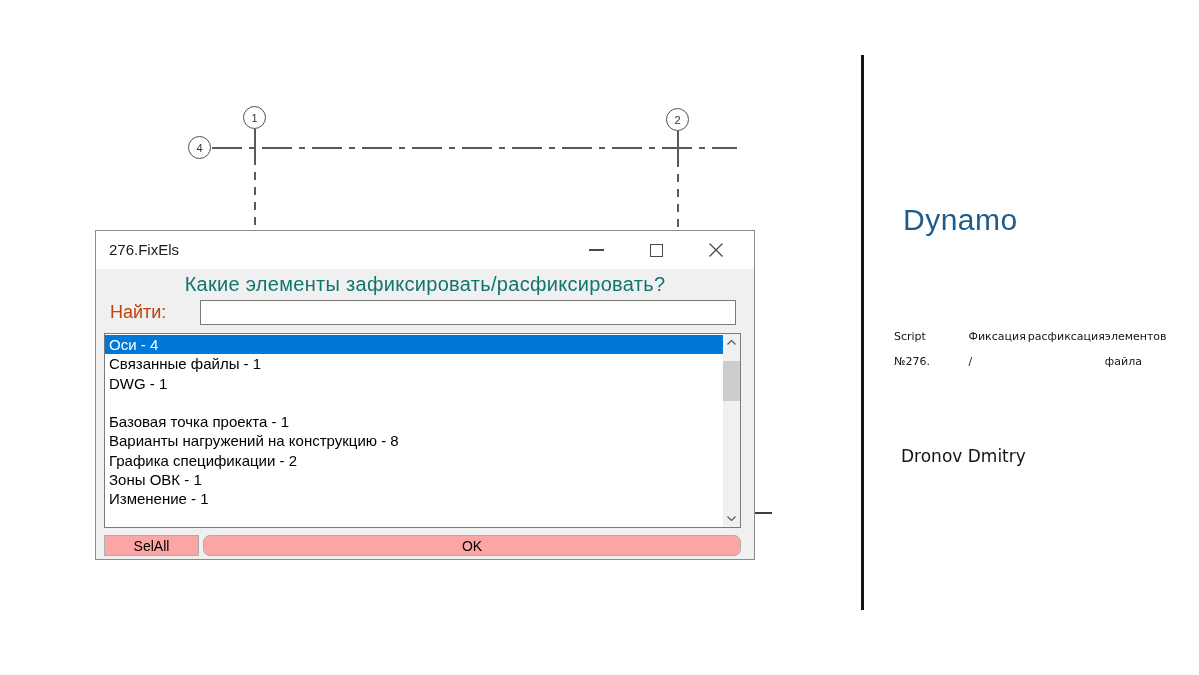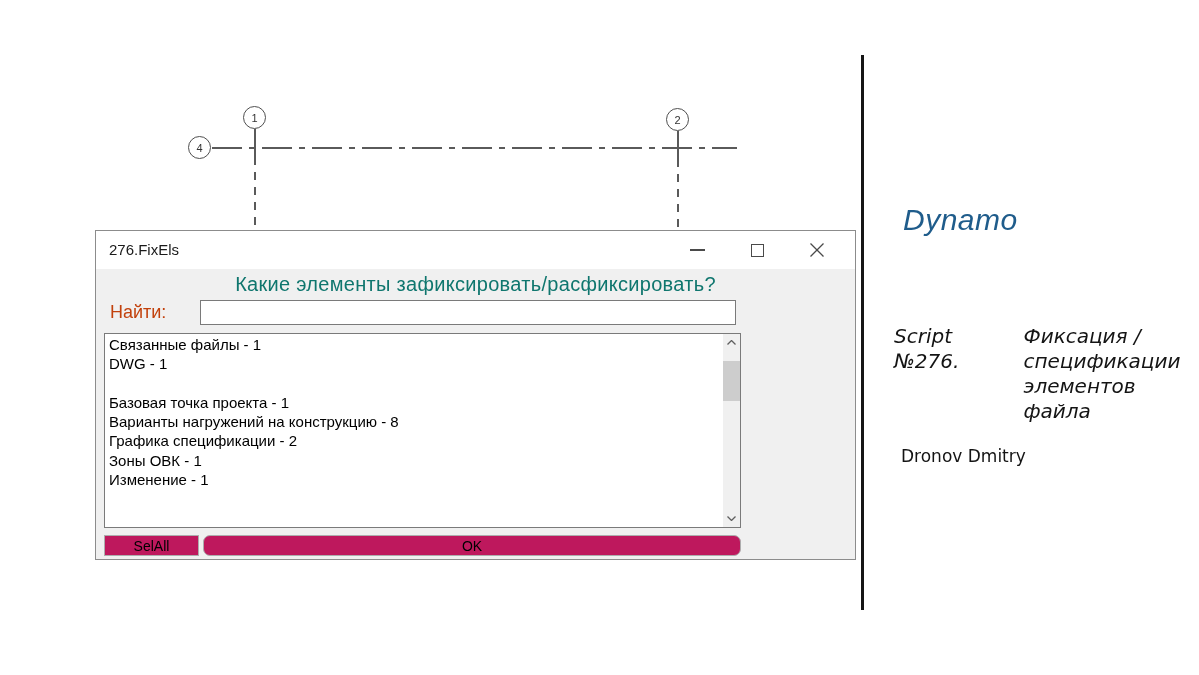--- a/index.html
+++ b/index.html
@@ -19,21 +19,21 @@
   }
   .grid-bubble{
     position:absolute;width:23px;height:23px;border:1.5px solid #4f4f4f;border-radius:50%;
     background:#fff;box-sizing:border-box;display:flex;align-items:center;justify-content:center;
     font-size:11px;color:#333;z-index:2;
   }
   .side-stub{position:absolute;left:755px;top:512px;width:17px;height:2px;background:#3f3f3f;}
 
   
   .dialog{
-    position:absolute;left:95px;top:230px;width:761px;height:330px;background:#f0f0f0;
+    position:absolute;left:95px;top:230px;width:660px;height:330px;background:#f0f0f0;
     border:1px solid #8c8c8c;box-sizing:border-box;z-index:3;
   }
   .titlebar{position:absolute;left:0;top:0;right:0;height:38px;background:#ffffff;}
   .titlebar-title{position:absolute;left:13px;top:10px;font-size:15px;color:#1a1a1a;}
   .win-controls{position:absolute;right:8px;top:0;height:38px;display:flex;}
   .win-btn{width:60px;height:38px;display:flex;align-items:center;justify-content:center;background:transparent;border:none;padding:0;cursor:default;}
   .glyph-min{width:15px;height:2px;background:#4a4a4a;}
   .glyph-max{width:13px;height:13px;border:1.5px solid #4a4a4a;box-sizing:border-box;background:#fff;}
   .dlg-header{position:absolute;top:42px;left:0;right:0;text-align:center;font-size:20px;letter-spacing:.3px;color:#0f766e;}
   .search-label{position:absolute;left:14px;top:71px;font-size:18px;color:#c2410c;}
@@ -48,35 +48,35 @@
   }
   .list-items{position:absolute;left:0;top:1px;right:17px;}
   .list-item{height:19.3px;line-height:19.3px;font-size:15px;color:#000;padding-left:4px;white-space:nowrap;}
   .list-item.selected{background:var(--selection-blue,#0078d7);color:#fff;}
   .scrollbar{position:absolute;right:0;top:0;width:17px;height:100%;background:#f0f0f0;}
   .scroll-btn{position:absolute;left:0;width:17px;height:17px;display:flex;align-items:center;justify-content:center;background:#f0f0f0;border:none;padding:0;}
   .scroll-up{top:0;}
   .scroll-down{bottom:0;}
   .scroll-thumb{position:absolute;left:0;top:27px;width:17px;height:40px;background:#cdcdcd;}
   .dlg-btn{
-    position:absolute;top:304px;height:21px;background:#be185d;border:1px solid #adadad;
+    position:absolute;top:304px;height:21px;background:#fca5a5;border:1px solid #adadad;
     box-sizing:border-box;font-size:14px;color:#000;text-align:center;line-height:18px;padding:0;
     font-family:"Liberation Sans", sans-serif;
   }
   .btn-selall{left:8px;width:95px;}
   .btn-ok{left:107px;width:538px;border-radius:7px;}
 
   
   .divider{position:absolute;left:861px;top:55px;width:3px;height:555px;background:#151515;}
-  .dynamo-title{position:absolute;left:903px;top:203px;font-size:30px;letter-spacing:.5px;color:var(--dynamo-blue,#1f5c8b);font-style:italic;}
+  .dynamo-title{position:absolute;left:903px;top:203px;font-size:30px;letter-spacing:.5px;color:var(--dynamo-blue,#1f5c8b);}
   .script-block{
     position:absolute;left:894px;top:324px;display:flex;column-gap:7px;
-    font-family:"DejaVu Sans", sans-serif;font-size:20px;line-height:25px;color:#141414;font-style:italic;
+    font-family:"DejaVu Sans", sans-serif;font-size:11px;line-height:25px;color:#141414;
   }
-  .script-desc{display:flex;flex-direction:column;}
+  .script-desc{display:flex;flex-direction:row;}
   .author{position:absolute;left:901px;top:446px;font-family:"DejaVu Sans", sans-serif;font-size:17px;color:#141414;}
 </style>
 </head>
 <body>
 
 <div>
   <div class="hline-dashdot"></div>
 
   <div class="vline-solid" style="left:254px;top:129px;height:28px;"></div>
   <div class="vline-dashed" style="left:254px;top:157px;height:73px;"></div>
@@ -116,20 +116,21 @@
     </div>
   </div>
 
   <div class="dlg-header">Какие элементы зафиксировать/расфиксировать?</div>
 
   <label class="search-label">Найти:</label>
   <input class="search-input" type="text" value="" style="">
 
   <div class="listbox">
     <div class="list-items" id="list-items">
+        <div class="list-item selected">Оси - 4</div>
         <div class="list-item">Связанные файлы - 1</div>
         <div class="list-item">DWG - 1</div>
         <div class="list-item"></div>
         <div class="list-item">Базовая точка проекта - 1</div>
         <div class="list-item">Варианты нагружений на конструкцию - 8</div>
         <div class="list-item">Графика спецификации - 2</div>
         <div class="list-item">Зоны ОВК - 1</div>
         <div class="list-item">Изменение - 1</div>
       </div>
     <div class="scrollbar">
@@ -152,18 +153,18 @@
 </div>
 
 <div class="divider"></div>
 
 <div>
   <div class="dynamo-title">Dynamo</div>
   <div class="script-block">
     <span>Script №276.</span>
     <span class="script-desc">
       <span>Фиксация /</span>
-      <span>спецификации</span>
+      <span>расфиксация</span>
       <span>элементов файла</span>
     </span>
   </div>
   <div class="author">Dronov Dmitry</div>
 </div>
 
 </body></html>

